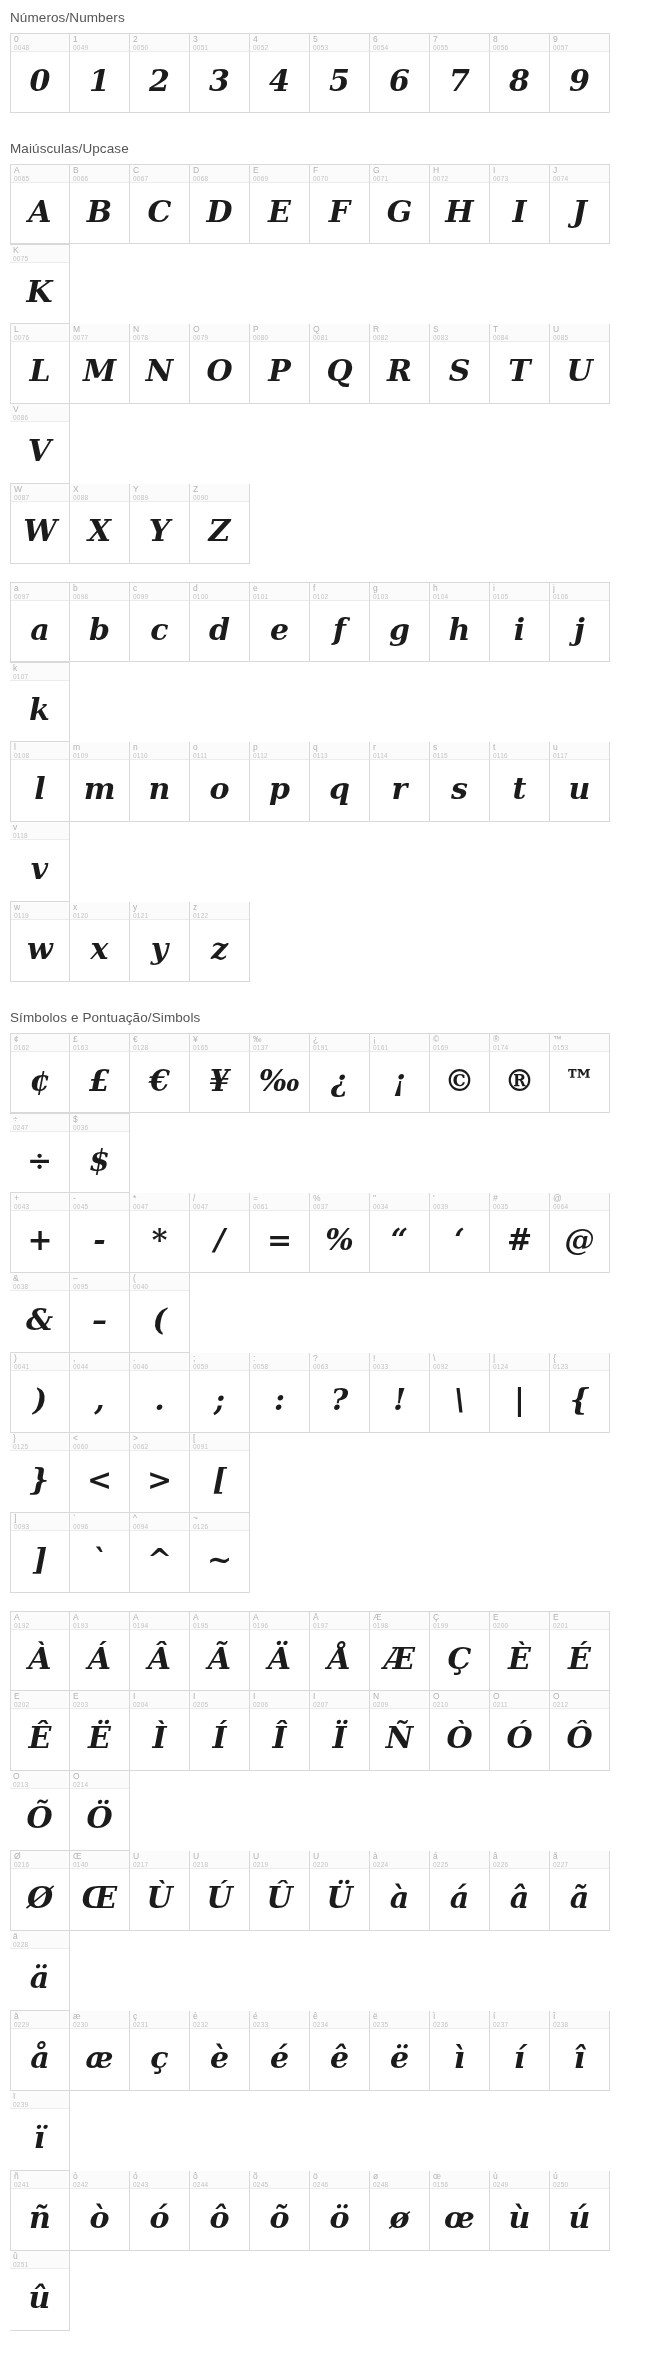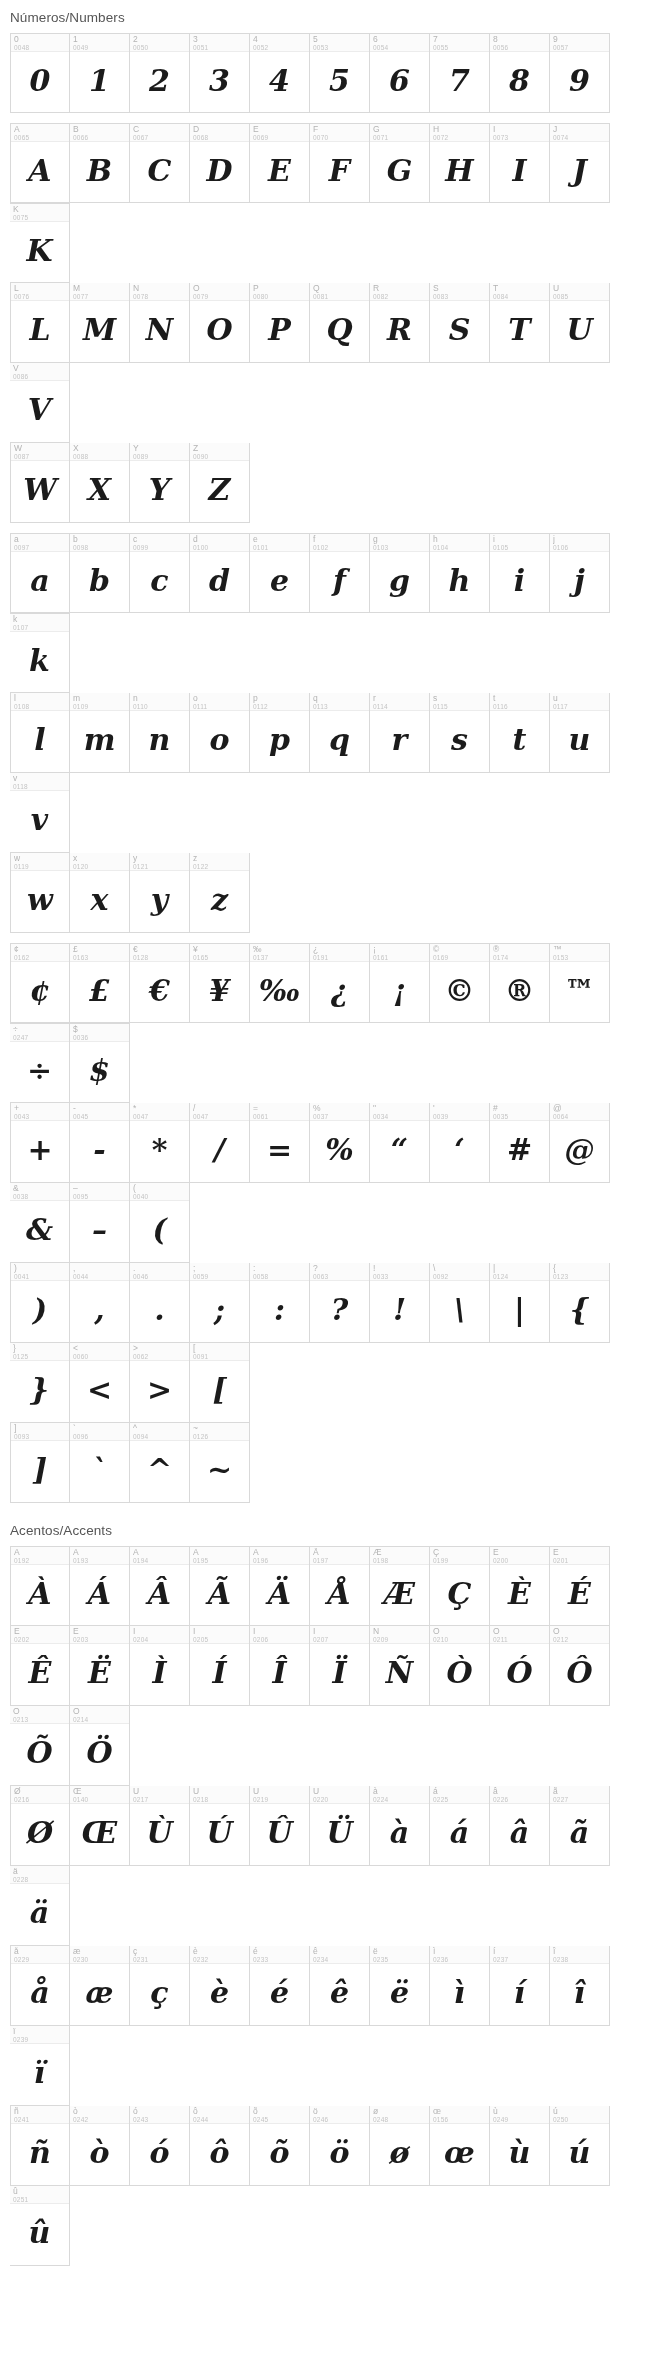--- a/index.html
+++ b/index.html
@@ -8,21 +8,21 @@
     padding: 0;
     background: #ffffff;
     font-family: "Liberation Sans", sans-serif;
   }
   body {
     width: 661px;
     min-height: 2355px;
     padding: 0 8px;
   }
   .section {
-    margin: 0 0 10px 0;
+    margin: 0 0 18px 0;
   }
   .section-title {
     font-size: 13.5px;
     color: #555555;
     padding: 10px 2px 8px 2px;
     letter-spacing: 0.1px;
   }
   .grid {
     display: flex;
     flex-wrap: wrap;
@@ -158,20 +158,21 @@
             <div class="hdr">
               <span class="ch-name">9</span>
               <span class="ch-code">0057</span>
             </div>
             <div class="glyph">9</div>
           </div>
         </div>
       </div>
     </div>
     <div class="section">
+      <div class="section-title">Maiúsculas/Upcase</div>
       <div class="grid-wrap">
         <div class="grid row-first">
           <div class="cell first-in-row">
             <div class="hdr">
               <span class="ch-name">A</span>
               <span class="ch-code">0065</span>
             </div>
             <div class="glyph">A</div>
           </div>
           <div class="cell">
@@ -542,20 +543,21 @@
             <div class="hdr">
               <span class="ch-name">z</span>
               <span class="ch-code">0122</span>
             </div>
             <div class="glyph">z</div>
           </div>
         </div>
       </div>
     </div>
     <div class="section">
+      <div class="section-title">Símbolos e Pontuação/Simbols</div>
       <div class="grid-wrap">
         <div class="grid row-first">
           <div class="cell first-in-row">
             <div class="hdr">
               <span class="ch-name">¢</span>
               <span class="ch-code">0162</span>
             </div>
             <div class="glyph">¢</div>
           </div>
           <div class="cell">
@@ -855,21 +857,20 @@
             <div class="hdr">
               <span class="ch-name">~</span>
               <span class="ch-code">0126</span>
             </div>
             <div class="glyph">~</div>
           </div>
         </div>
       </div>
     </div>
     <div class="section">
-      <div class="section-title">Acentos/Accents</div>
       <div class="grid-wrap">
         <div class="grid row-first">
           <div class="cell first-in-row">
             <div class="hdr">
               <span class="ch-name">À</span>
               <span class="ch-code">0192</span>
             </div>
             <div class="glyph">À</div>
           </div>
           <div class="cell">

